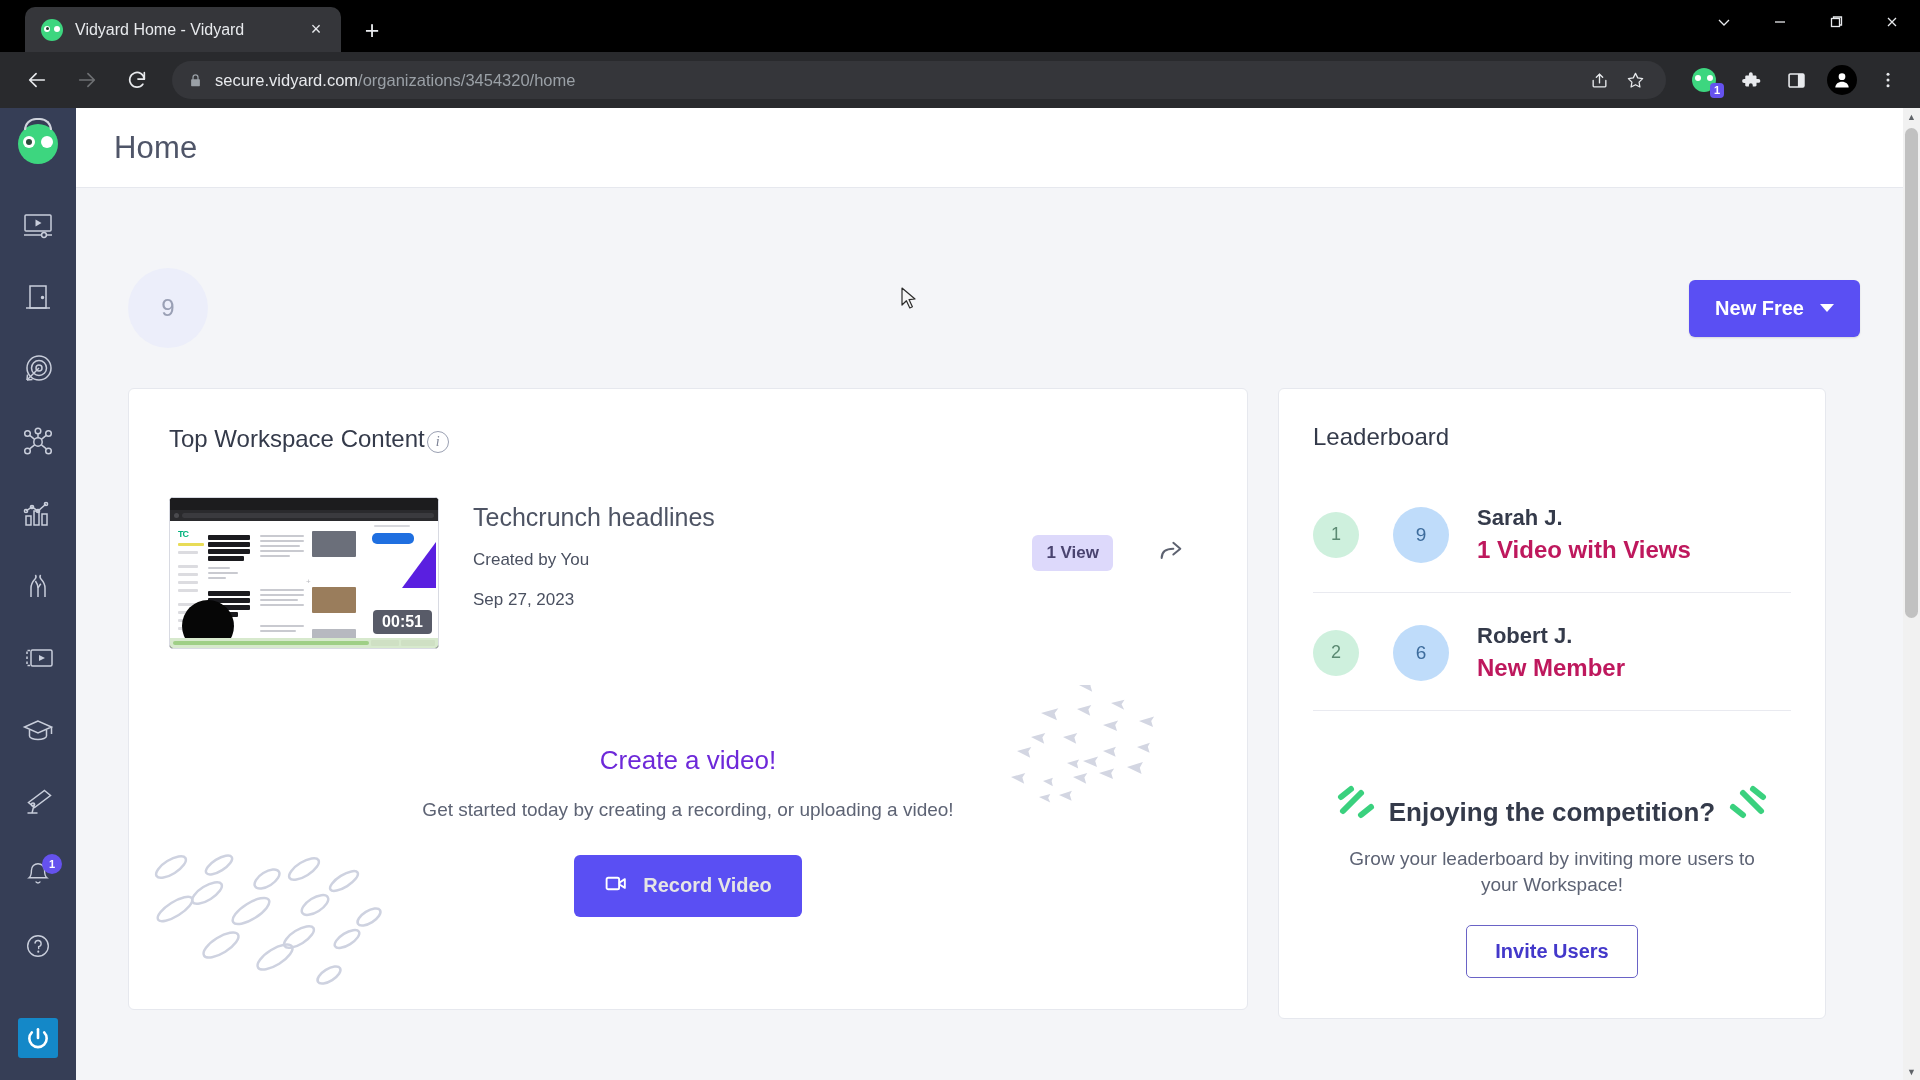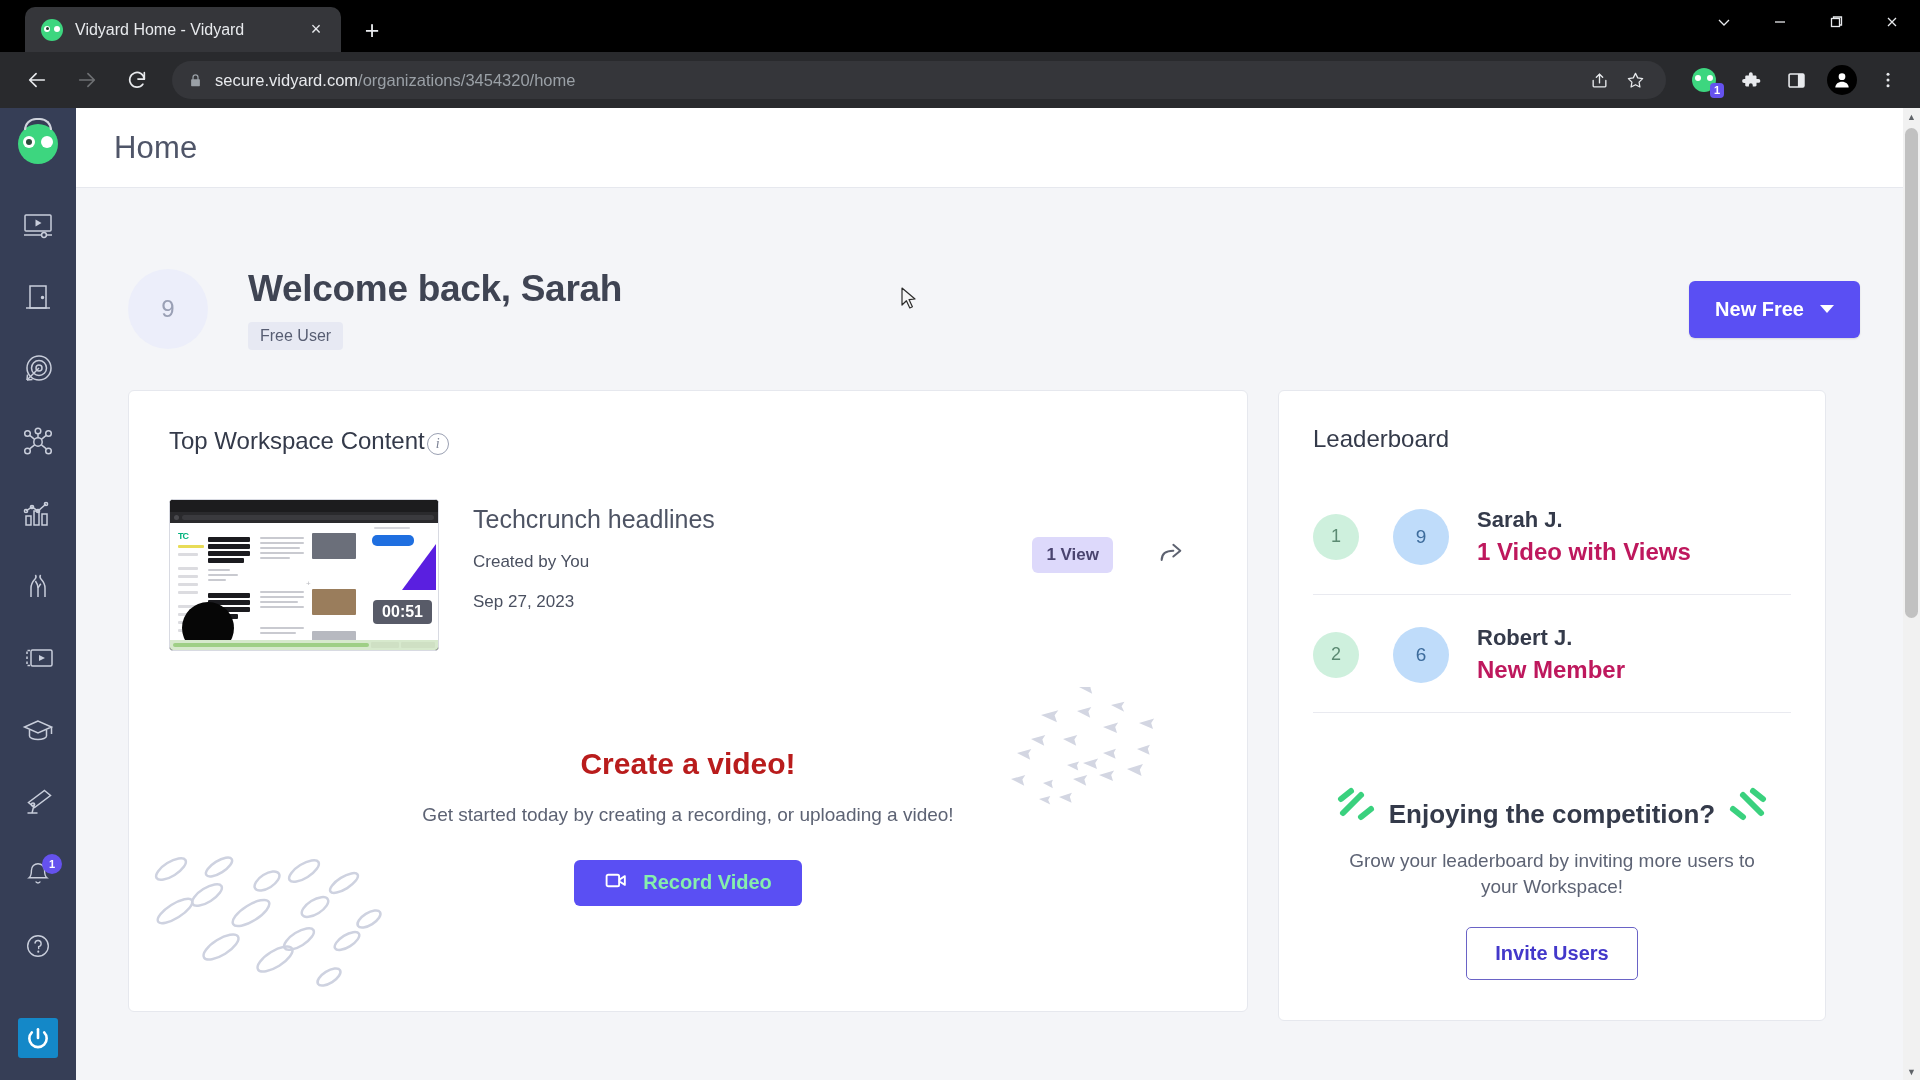--- a/index.html
+++ b/index.html
@@ -218,44 +218,44 @@
   .tc-btn { position:absolute; background:#1f6fe0; border-radius:5px; }
   .tri {
     position: absolute; right: 2px; top: 44px;
     width: 0; height: 0; border-left: 34px solid transparent; border-bottom: 46px solid #5a1fe0;
   }
   .bubble {
     position: absolute; left: 12px; bottom: -4px; width: 52px; height: 52px;
     border-radius: 50%; background: #060606;
   }
   .dur {
-    position: absolute; right: 6px; bottom: 26px; background: #585b68; color: #fff;
+    position: absolute; right: 6px; bottom: 14px; background: #585b68; color: #fff;
     font-size: 16px; font-weight: 700; padding: 3px 9px; border-radius: 4px;
   }
   .thumb-bottombar { position:absolute; left:0; right:0; bottom:0; height:10px; background:#d7e9cd;
                      display:flex; align-items:center; padding:0 3px; gap:2px;}
 
   .video-meta { margin-left: 34px; flex: 1 1 auto; padding-top: 6px; }
   .video-meta h3 { font-size: 25px; font-weight: 400; color: #4e5464; }
   .video-meta .sub { font-size: 17px; color: #4a5060; margin-top: 18px; }
   .video-meta .date { font-size: 17px; color: #4a5060; margin-top: 20px; }
   .video-actions { display: flex; align-items: center; gap: 44px; padding-top: 38px; padding-right: 22px; }
   .pill-views {
     background: #ddd9fb; color: #4a4470; font-size: 17px; font-weight: 600;
     padding: 8px 14px; border-radius: 6px;
   }
   .share-ic { color: #5d6270; }
 
   
   .cta { text-align: center; margin-top: 96px; position: relative; z-index: 2; }
-  .cta h3 { font-size: 30px; font-weight: 700; color: #b91c1c; }
+  .cta h3 { font-size: 26px; font-weight: 400; color: #6d28d9; }
   .cta p { font-size: 19px; color: #5d6374; margin: 22px auto 0; max-width: 545px; line-height: 1.3; }
   .btn-record {
-    margin: 32px auto 0; background: #5a4ff3; color: #86efac; font-size: 20px; font-weight: 700;
-    border: none; border-radius: 6px; padding: 8px 30px; display: inline-flex;
+    margin: 32px auto 0; background: #5a4ff3; color: #e5e5e5; font-size: 20px; font-weight: 700;
+    border: none; border-radius: 6px; padding: 16px 30px; display: inline-flex;
     align-items: center; gap: 14px; cursor: pointer;
   }
 
   .deco { position: absolute; pointer-events: none; }
   .deco-cursors { right: 80px; top: 296px; width: 160px; height: 150px; }
   .deco-rings { left: 10px; bottom: 0px; width: 250px; height: 170px; }
 
   
   .side-pad { padding: 34px 34px 0 34px; }
   .lb-row { display: flex; align-items: center; padding: 30px 0 28px; border-bottom: 1px solid #e9eaf0; }
@@ -524,24 +524,20 @@
     <div class="content">
 
       <header class="pagehead">
         <h1>Home</h1>
       </header>
 
       <div class="scrollarea">
 
         <section class="welcome">
           <div class="welcome-avatar">9</div>
-          <div class="welcome-text">
-            <h2>Welcome back, Sarah</h2>
-            <span class="badge-free">Free User</span>
-          </div>
           <div class="welcome-spacer"></div>
           <button class="btn-newvideo">
             <span>New Free</span>
             <span class="caret"></span>
           </button>
         </section>
 
         <section class="panels">
 
           <div class="card card-main">

